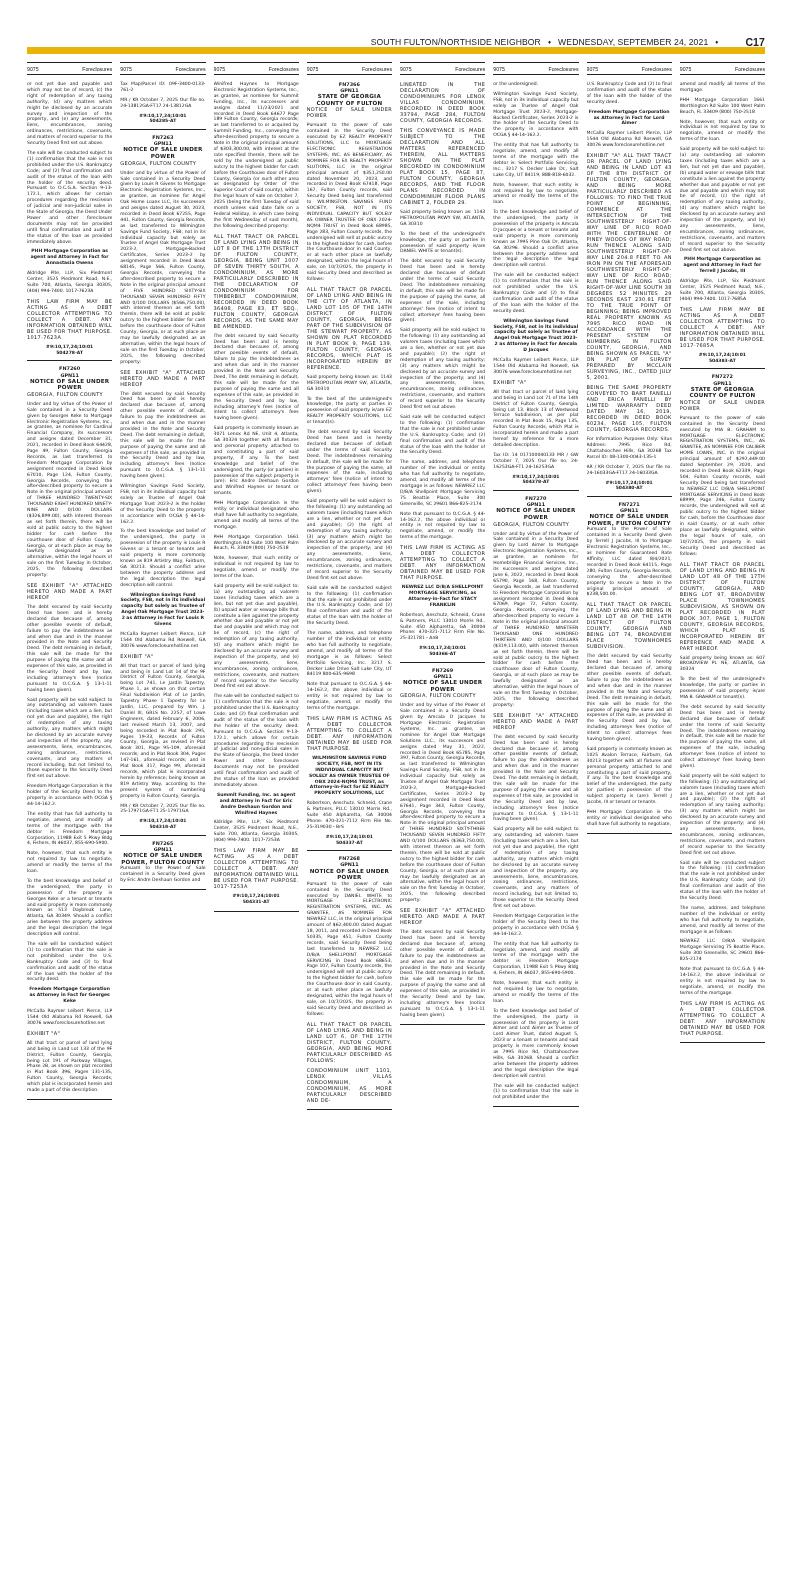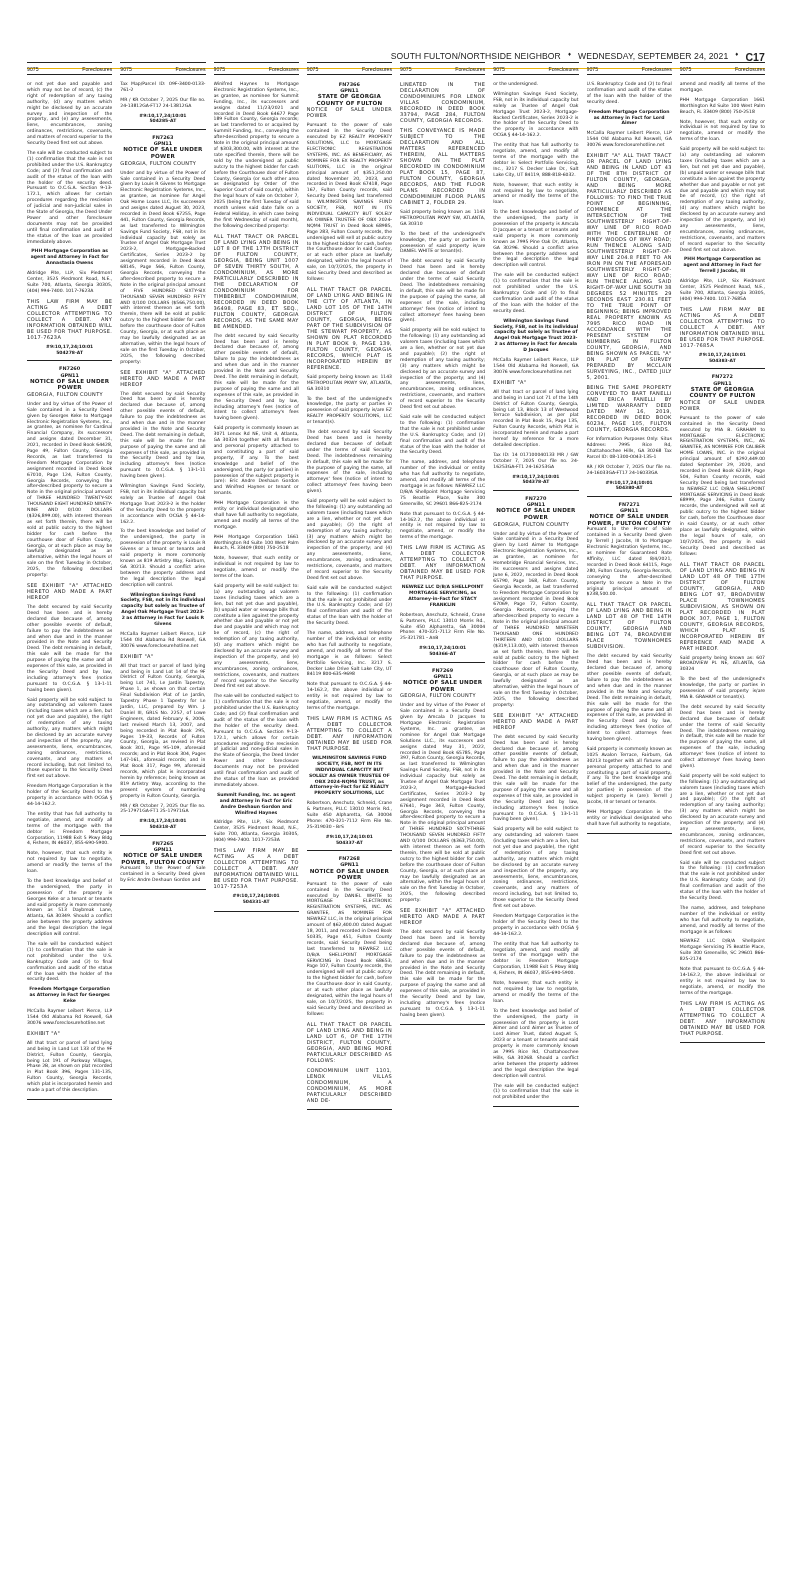--- a/index.html
+++ b/index.html
@@ -1,25 +1,25 @@
 <!DOCTYPE html>
 <html><head>
 <meta charset="utf-8">
 <style>
   * { box-sizing: border-box; margin: 0; padding: 0; }
   html, body { width: 792px; height: 1584px; background: #ffffff; overflow: hidden; }
   body { font-family: "DejaVu Sans", sans-serif; color: #1a1a1a; position: relative; }
   .masthead {
-    position: absolute; left: 27px; top: 51px; width: 738px; height: 18px;
-    border-bottom: 1px solid #eab308;
-    display: flex; justify-content: flex-end; 
+    position: absolute; left: 27px; top: 36px; width: 738px; height: 18px;
+    border-bottom: 7px solid #eab308;
+    display: flex; justify-content: flex-end; align-items: center;
     font-family: "Liberation Sans", sans-serif; font-size: 8.6px; letter-spacing: 0.1px; color: #222;
   }
   .masthead .diamond { margin: 0 7px; font-size: 6px; }
-  .masthead .pg { font-weight: bold; font-size: 10.5px; margin-left: 0; }
+  .masthead .pg { font-weight: bold; font-size: 10.5px; margin-left: 20px; }
   .columns {
     position: absolute; left: 27px; top: 62px; width: 738px; height: 1488px;
     display: flex; gap: 8px;
   }
   .col { width: 85.5px; height: 100%; overflow: hidden; position: relative; }
   .col-head {
     border-top: 1px solid #222; border-bottom: 1px solid #222;
     height: 13px; display: flex; justify-content: space-between; align-items: center;
     font-family: "Liberation Sans", sans-serif; font-size: 5.2px; color: #222; margin-bottom: 6px;
   }

